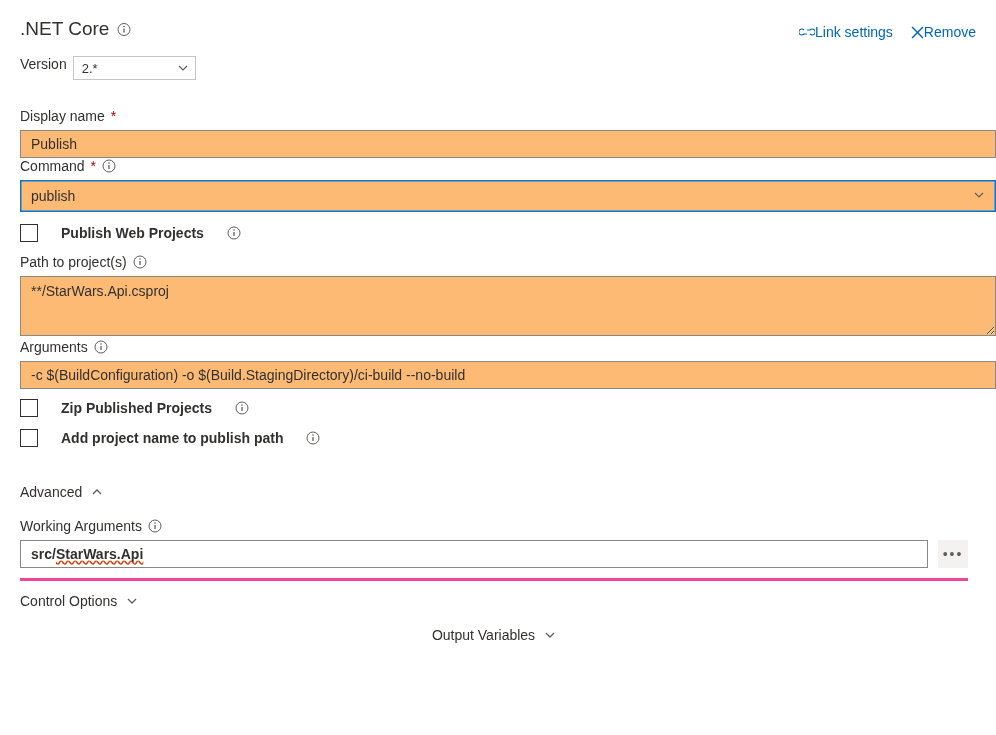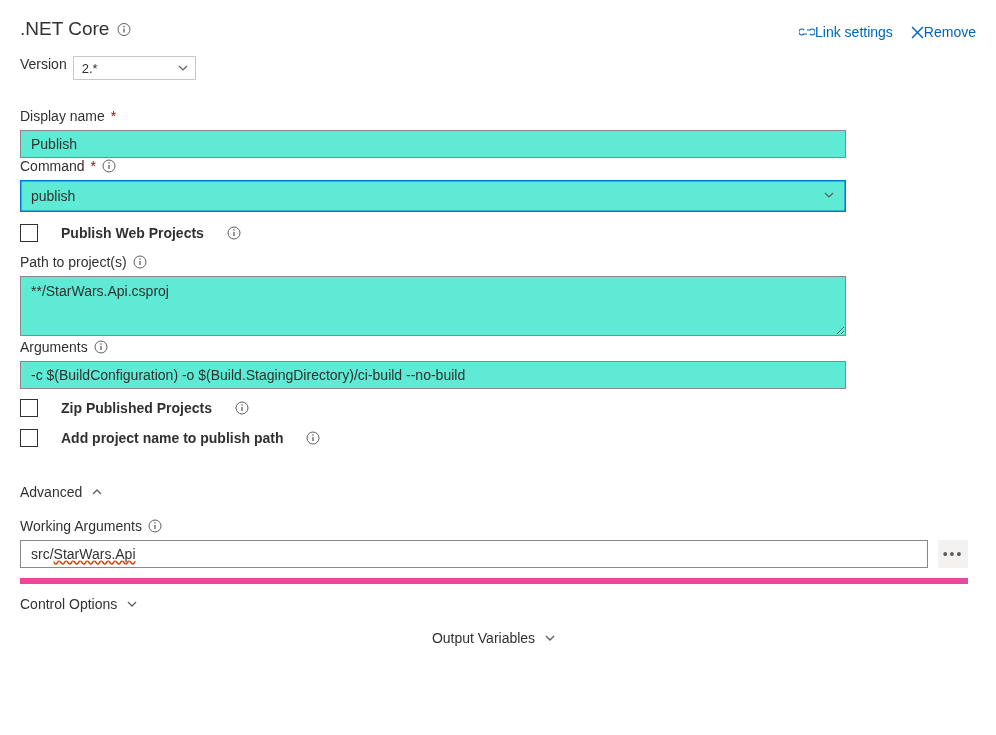--- a/index.html
+++ b/index.html
@@ -53,23 +53,23 @@
     .label-row {
       display: flex;
       align-items: center;
       gap: 6px;
       margin-bottom: 6px;
     }
     .field-label { font-size: 14px; color: #323130; }
     .req { color: #a80000; margin-left: 2px; }
 
     .text-input, .textarea, .select-input {
-      width: 826px;
+      width: 976px;
       border: 1px solid #8a8886;
-      background: #5eead4;
+      background: #fdba74;
       font-family: inherit;
       font-size: 14px;
       color: #323130;
     }
     .text-input { height: 28px; padding: 0 10px; }
     .textarea { height: 60px; padding: 6px 10px; resize: both; }
     .select-input {
       height: 32px;
       padding: 0 10px;
       display:flex;
@@ -107,33 +107,34 @@
     .section-header {
       display:flex;
       align-items:center;
       gap: 9px;
       width: 948px;
       padding-top: 22px;
       cursor: pointer;
     }
     .section-title { font-size: 14px; color:#323130; }
     .section-header.bordered {
-      border-top: 6px solid #ec4899;
+      border-top: 3px solid #ec4899;
       padding-top: 12px;
       text-align: center;
     }
 
     .wd-row { display:flex; align-items:center; gap:10px; }
     .wd-input {
       width: 908px;
       height: 28px;
       border: 1px solid #8a8886;
       padding: 0 10px;
       font-family: inherit;
       font-size: 14px;
+      font-weight: bold;
     }
     .more-btn {
       width: 30px; height: 28px;
       background: #f3f2f1;
       display:flex; align-items:center; justify-content:center;
       cursor:pointer;
     }
     .more-dots { letter-spacing: 2px; color:#605e5c; font-size:14px; line-height:0; }
 
     .spell-under {

